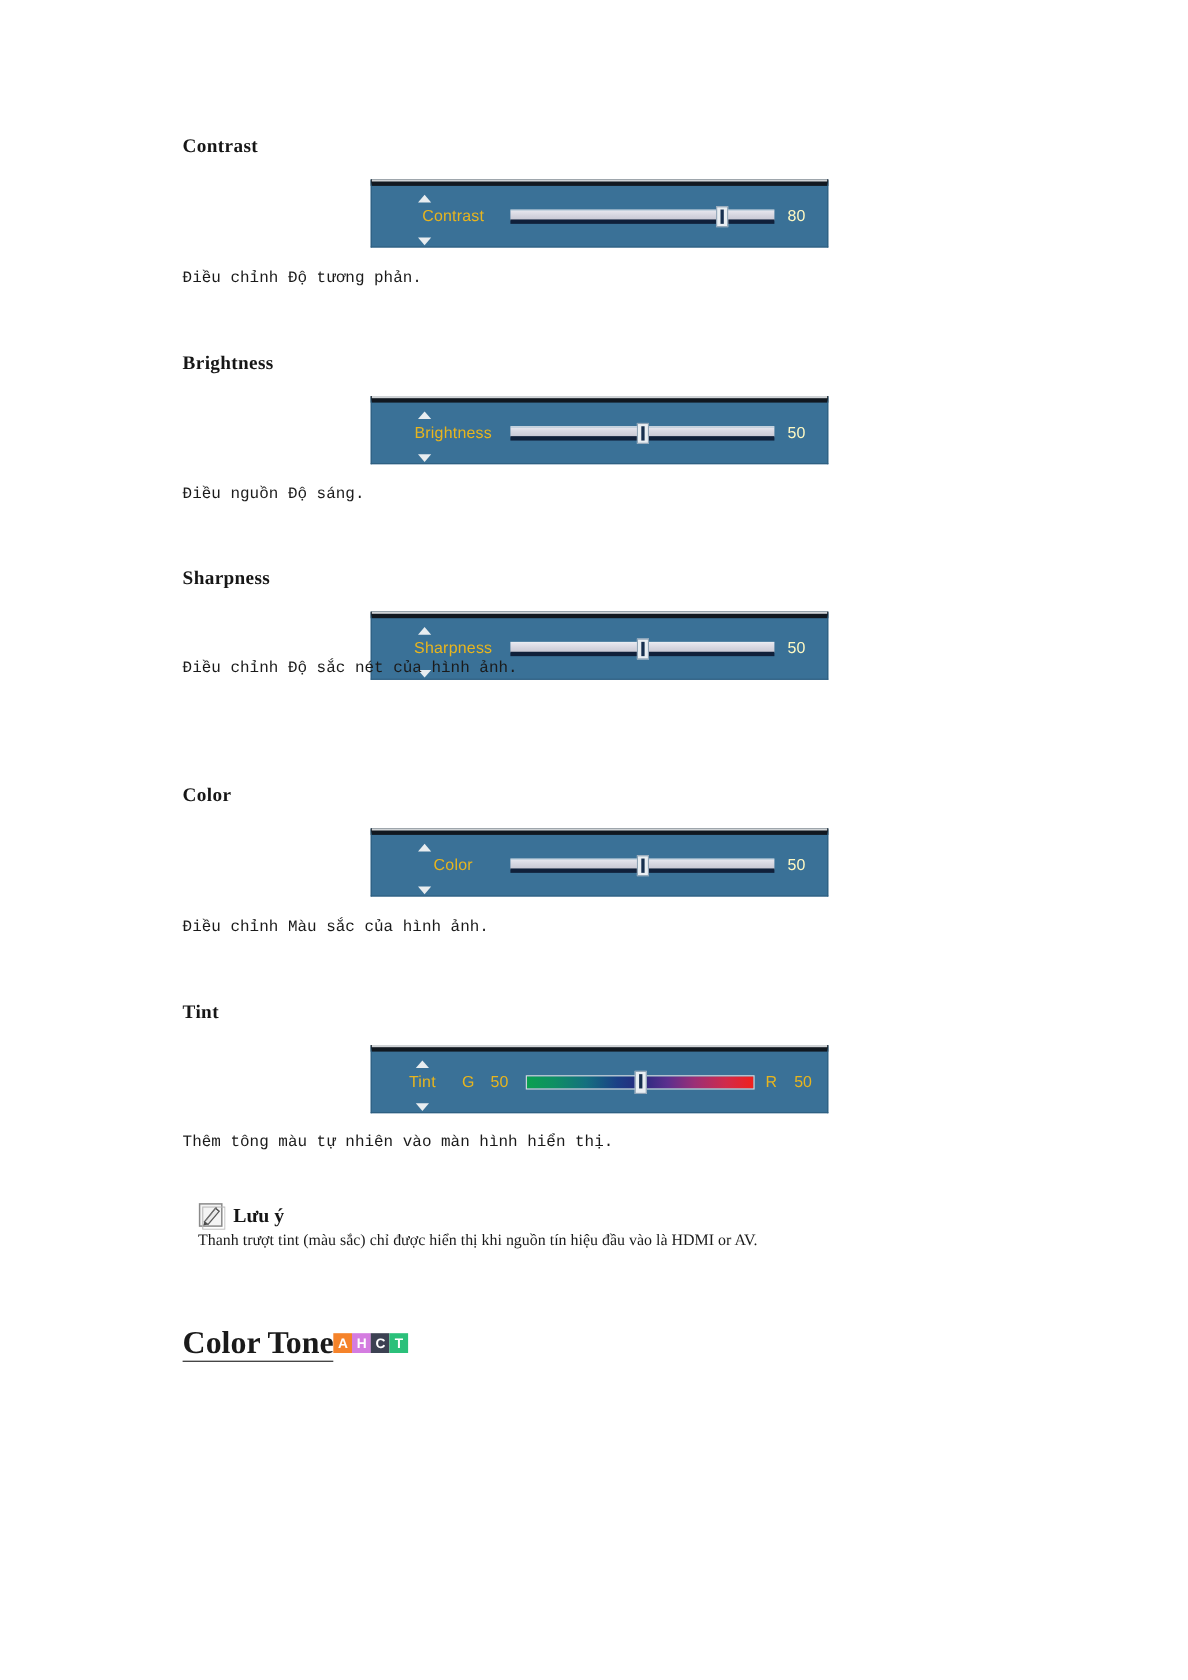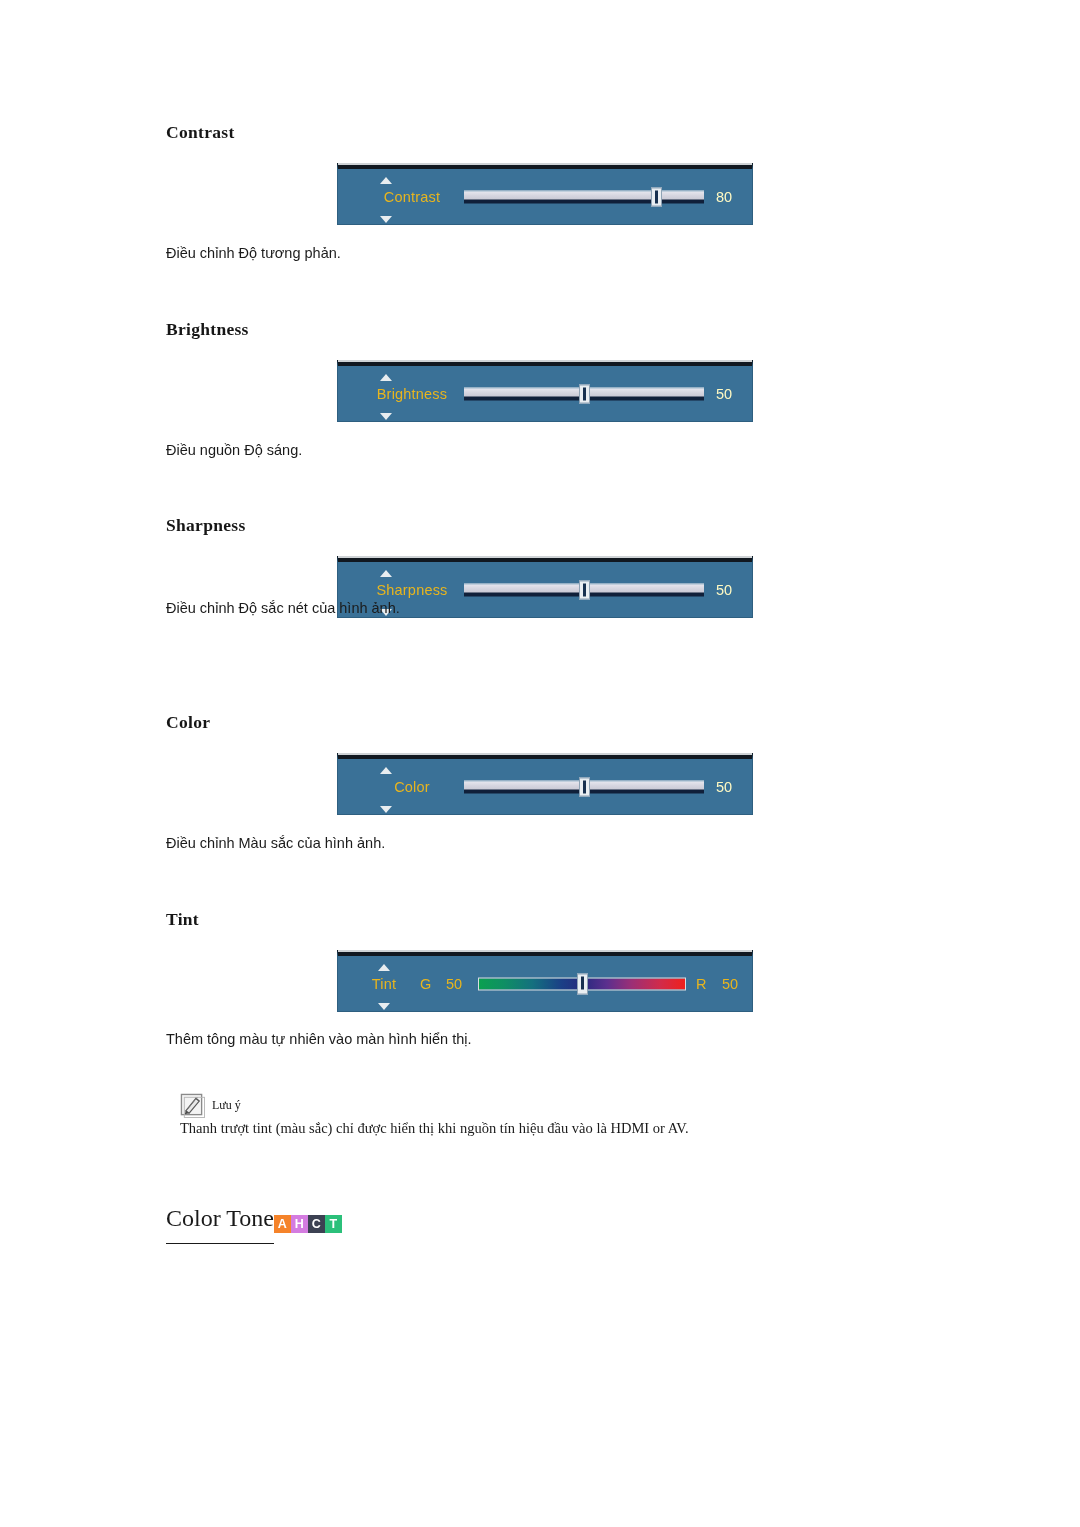--- a/index.html
+++ b/index.html
@@ -37,21 +37,21 @@
     font-weight: bold;
     font-size: 17.5px;
     letter-spacing: 0.3px;
     color: #161616;
     white-space: nowrap;
   }
 
   .section-caption {
     position: absolute;
     left: 166px;
-    font-family: Liberation Sans, sans-serif;
+    font-family: Liberation Mono, monospace;
     font-size: 14.5px;
     color: #1b1b1b;
     white-space: nowrap;
   }
 
   
   .osd {
     position: absolute;
     left: 337px;
     width: 416px;
@@ -198,22 +198,22 @@
     align-items: center;
     gap: 7px;
   }
   .note-icon {
     width: 25px;
     height: 25px;
     display: block;
   }
   .note-title {
     font-family: "Liberation Serif", serif;
-    font-weight: normal;
-    font-size: 12px;
+    font-weight: bold;
+    font-size: 18px;
     color: #151515;
     white-space: nowrap;
   }
   .note-body {
     position: absolute;
     left: 180px;
     top: 1120px;
     font-family: Liberation Serif, serif;
     font-size: 14.5px;
     color: #1b1b1b;
@@ -223,26 +223,27 @@
   
   .big-heading {
     position: absolute;
     left: 166px;
     top: 1206px;
     display: flex;
     align-items: center;
   }
   .big-heading-text {
     font-family: "Liberation Serif", serif;
-    font-size: 24px;
+    font-size: 29px;
     color: #1a1a1a;
     border-bottom: 1.5px solid #1a1a1a;
-    padding-bottom: 11px;
+    padding-bottom: 0;
     line-height: 1.08;
     white-space: nowrap;
+    font-weight: bold;
   }
   .badges {
     display: flex;
     align-items: flex-end;
     margin-left: 0px;
     padding-bottom: 2px;
   }
   .badge {
     width: 17px;
     height: 18px;

